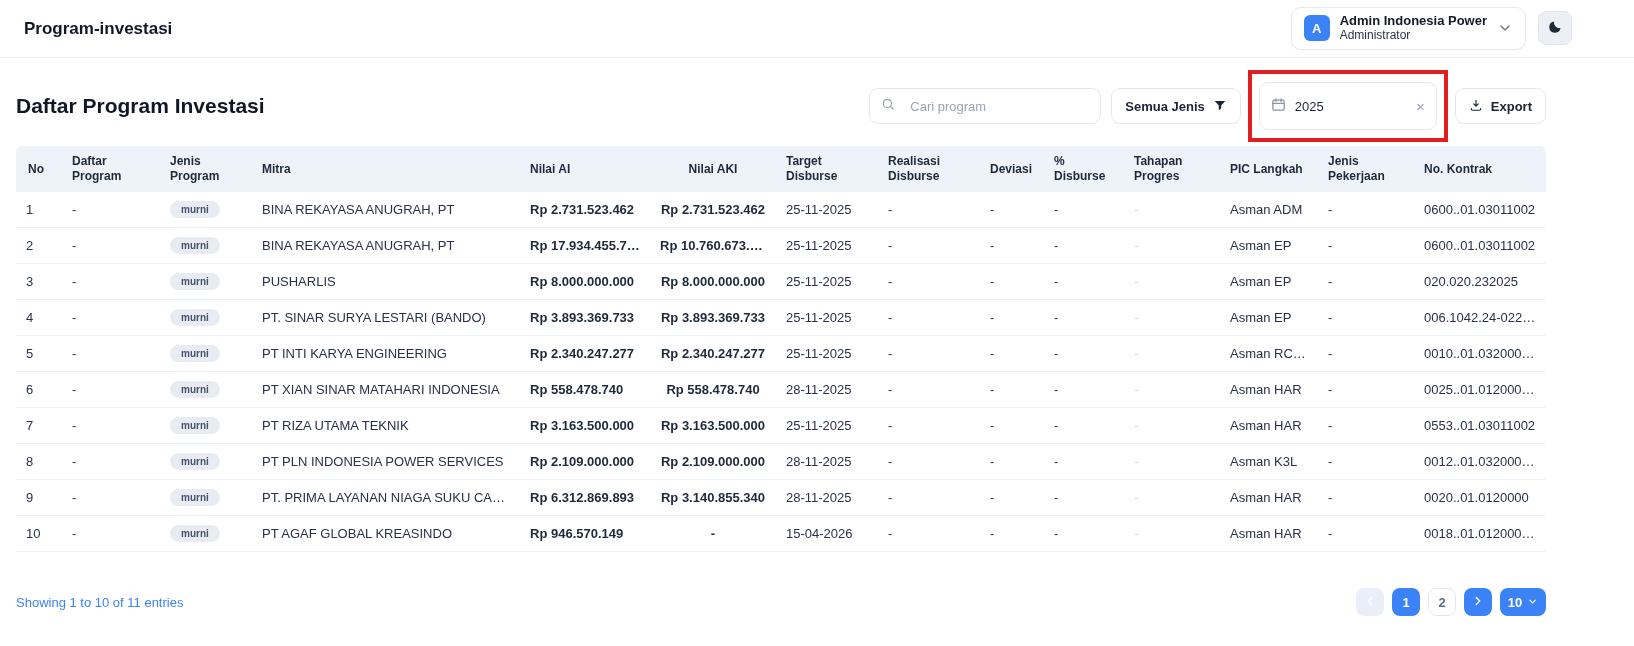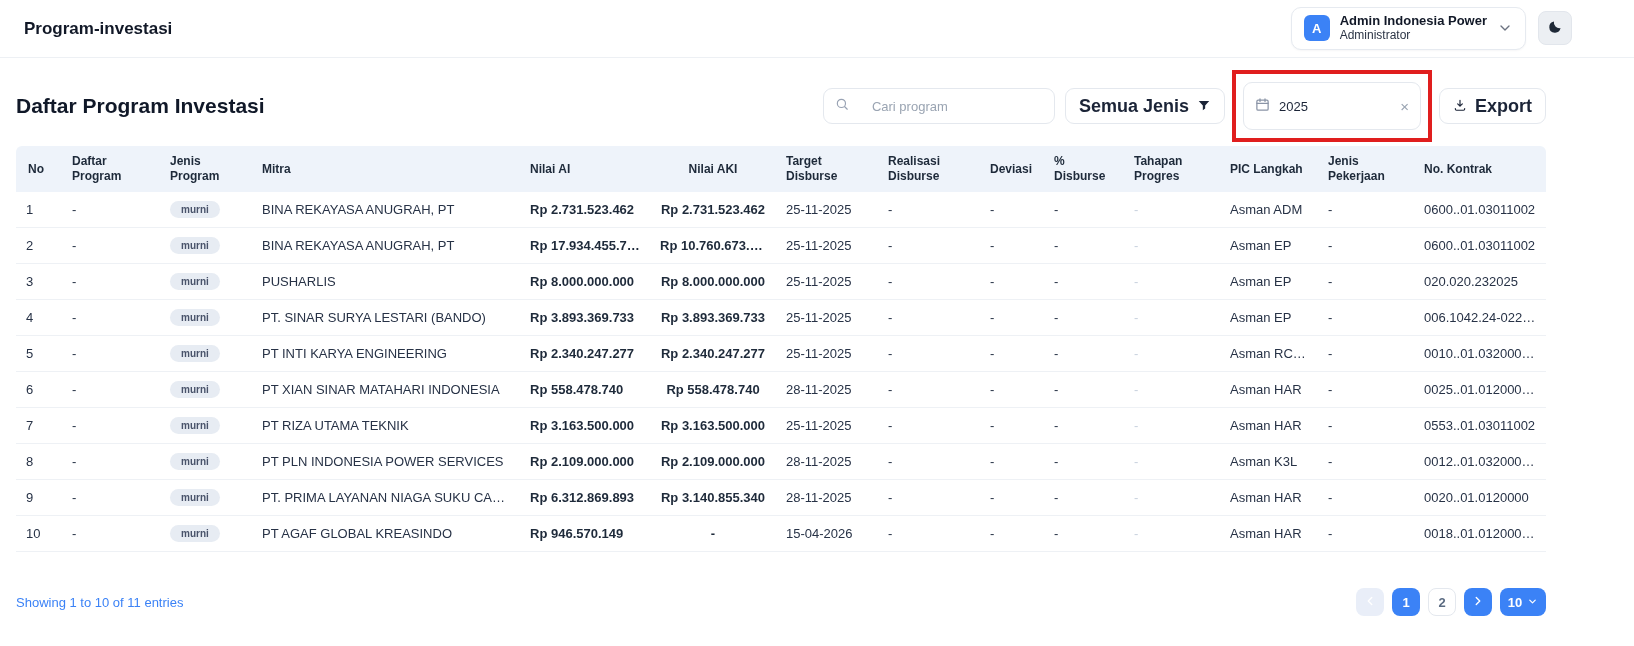--- a/index.html
+++ b/index.html
@@ -46,33 +46,33 @@
   .content { width: 1530px; margin-left: 16px; }
   .toolbar {
     display: flex; align-items: center; justify-content: space-between;
     margin: 24px 0 16px;
   }
   .page-title { font-size: 21px; font-weight: 800; color: #101828; }
   .controls { display: flex; align-items: center; gap: 10px; }
   .search-box {
     width: 232px; height: 36px;
     border: 1px solid #e4e8ee; border-radius: 9px;
-    display: flex; align-items: center; gap: 23px;
+    display: flex; align-items: center; gap: 15px;
     padding: 0 11px; background: #fff;
   }
   .search-box input {
     border: none; outline: none; width: 100%;
     font-size: 13px; font-family: "Liberation Sans", sans-serif; color: #1b2437;
     background: transparent;
   }
   .search-box input::placeholder { color: #9aa4b2; }
   .btn {
     height: 36px; border: 1px solid #e4e8ee; border-radius: 9px;
     background: #fff; display: flex; align-items: center; gap: 8px;
-    padding: 0 13px; font-size: 18px; font-weight: 600; color: #1b2437;
+    padding: 0 13px; font-size: 13px; font-weight: 600; color: #1b2437;
     cursor: pointer; font-family: "Liberation Sans", sans-serif;
   }
   .year-wrap { position: relative; margin: 0 8px; }
   .year-picker {
     width: 178px; height: 48px;
     border: 1px solid #e4e8ee; border-radius: 9px; background: #fff;
     display: flex; align-items: center; gap: 9px; padding: 0 11px;
     font-size: 13px; color: #1b2437; cursor: pointer;
   }
   .year-value { flex: 1; }

